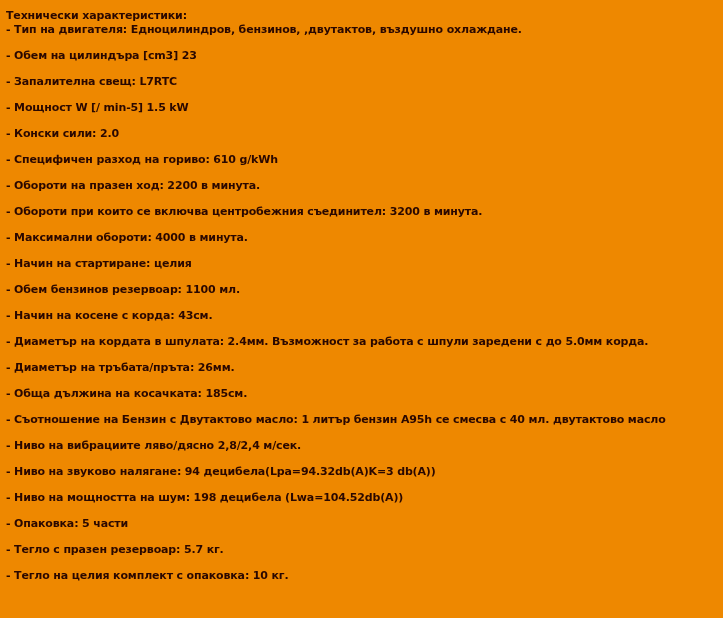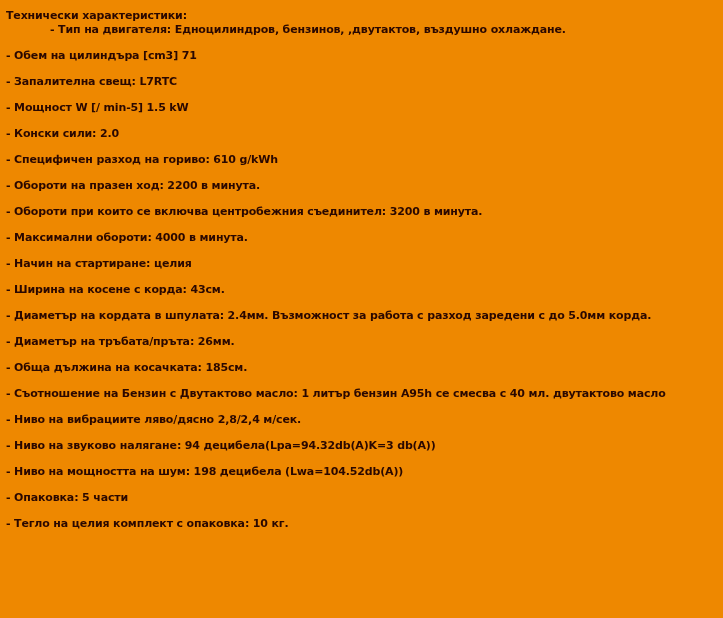--- a/index.html
+++ b/index.html
@@ -34,43 +34,44 @@
       list-style: none;
     }
     .spec-item {
       height: 26px;
       line-height: 14px;
       white-space: nowrap;
       letter-spacing: -0.15px;
     }
     .spec-item:first-child {
       height: 26px;
-      margin-left: 44px;
     }
   </style>
 </head>
 <body>
 
 <div class="spec-block">
   <div class="spec-title">Технически характеристики:</div>
   <ul class="spec-list">
     <li class="spec-item">- Тип на двигателя: Едноцилиндров, бензинов, ,двутактов, въздушно охлаждане.</li>
-    <li class="spec-item">- Обем на цилиндъра [cm3] 71</li>
+    <li class="spec-item">- Обем на цилиндъра [cm3] 23</li>
     <li class="spec-item">- Запалителна свещ: L7RTC</li>
     <li class="spec-item">- Мощност W [/ min-5] 1.5 kW</li>
     <li class="spec-item">- Конски сили: 2.0</li>
     <li class="spec-item">- Специфичен разход на гориво: 610 g/kWh</li>
     <li class="spec-item">- Обороти на празен ход: 2200 в минута.</li>
     <li class="spec-item">- Обороти при които се включва центробежния съединител: 3200 в минута.</li>
     <li class="spec-item">- Максимални обороти: 4000 в минута.</li>
     <li class="spec-item">- Начин на стартиране: целия</li>
-    <li class="spec-item">- Ширина на косене с корда: 43см.</li>
-    <li class="spec-item">- Диаметър на кордата в шпулата: 2.4мм. Възможност за работа с разход заредени с до 5.0мм корда.</li>
+    <li class="spec-item">- Обем бензинов резервоар: 1100 мл.</li>
+    <li class="spec-item">- Начин на косене с корда: 43см.</li>
+    <li class="spec-item">- Диаметър на кордата в шпулата: 2.4мм. Възможност за работа с шпули заредени с до 5.0мм корда.</li>
     <li class="spec-item">- Диаметър на тръбата/пръта: 26мм.</li>
     <li class="spec-item">- Обща дължина на косачката: 185см.</li>
     <li class="spec-item">- Съотношение на Бензин с Двутактово масло: 1 литър бензин A95h се смесва с 40 мл. двутактово масло</li>
     <li class="spec-item">- Ниво на вибрациите ляво/дясно 2,8/2,4 м/сек.</li>
     <li class="spec-item">- Ниво на звуково налягане: 94 децибела(Lpa=94.32db(A)K=3 db(A))</li>
     <li class="spec-item">- Ниво на мощността на шум: 198 децибела (Lwa=104.52db(A))</li>
     <li class="spec-item">- Опаковка: 5 части</li>
+    <li class="spec-item">- Тегло с празен резервоар: 5.7 кг.</li>
     <li class="spec-item">- Тегло на целия комплект с опаковка: 10 кг.</li>
   </ul>
 </div>
 
 </body></html>

